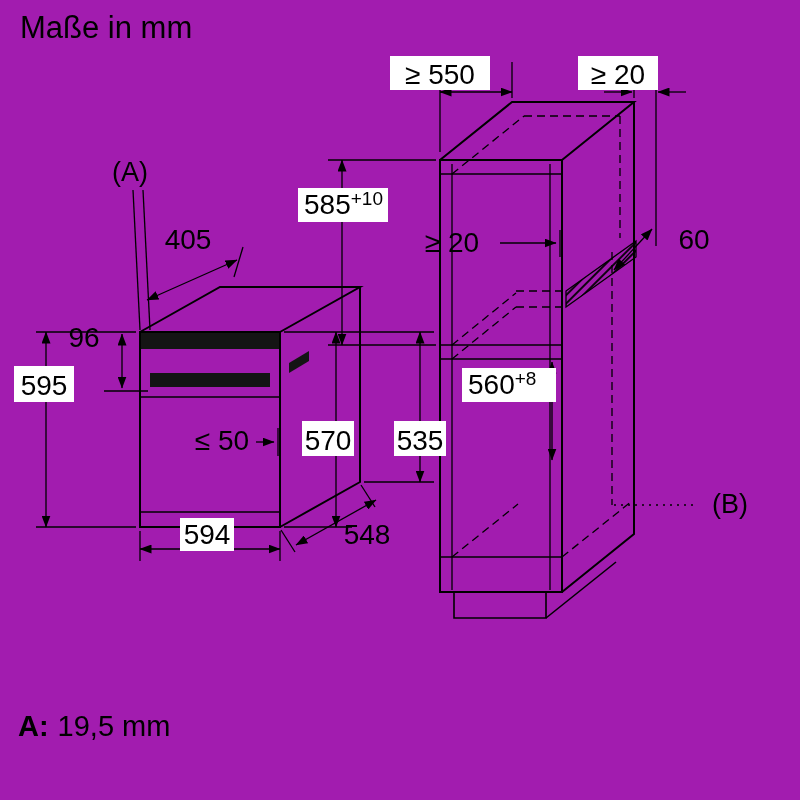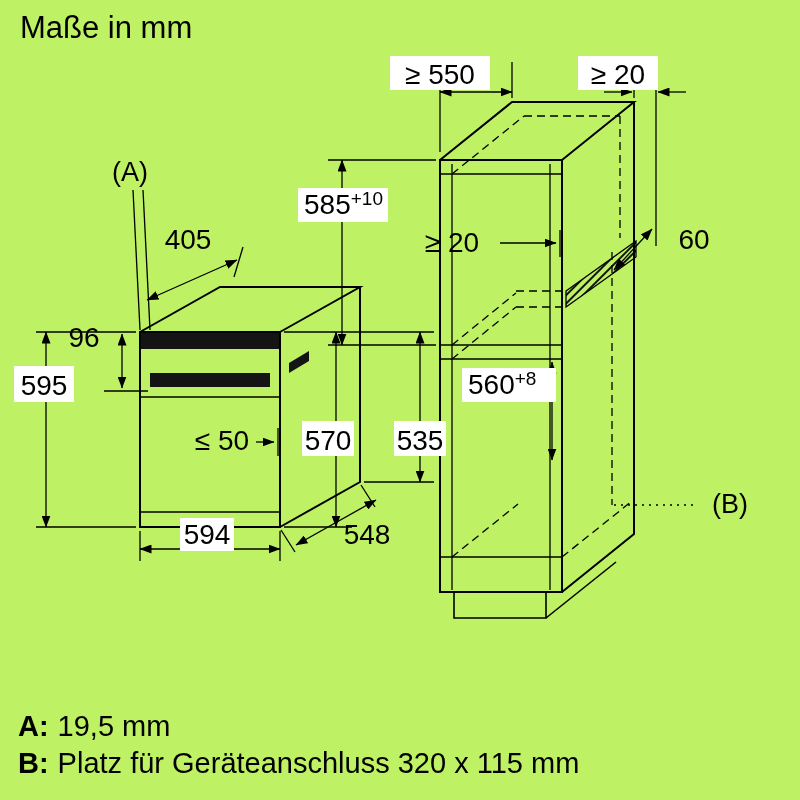--- a/index.html
+++ b/index.html
@@ -1,16 +1,16 @@
 <!DOCTYPE html>
 <html><head>
 <meta charset="utf-8">
 <style>
   html,body{margin:0;padding:0;background:#fff;}
-  #page{position:relative;width:800px;height:800px;background:#bef264;overflow:hidden;
+  #page{position:relative;width:800px;height:800px;background:#a21caf;overflow:hidden;
         font-family:"Liberation Sans",sans-serif;color:#000;}
   #title{position:absolute;left:20px;top:10px;font-size:31px;color:#000;}
   #legend{position:absolute;left:18px;top:664px;font-size:29px;line-height:37px;color:#000;margin-top:44px;}
   #legend .b{font-weight:bold;margin-right:9px;}
   svg text{font-family:"Liberation Sans",sans-serif;fill:#000;}
   .dim{font-size:28px;}
   .sup{font-size:19px;}
   .lab{font-size:27px;}
   .mid{text-anchor:middle;}
   .ln{stroke:#000;fill:none;}
@@ -166,18 +166,15 @@
       <text class="dim mid" x="694" y="249">60</text>
       <text class="dim" x="468" y="394"><tspan>560</tspan><tspan class="sup" dy="-9">+8</tspan></text>
       <text class="lab mid" x="730" y="513">(B)</text>
     </g>
   </svg>
 
   <div id="legend">
     <div>
       <span class="b">A:</span><span>19,5 mm</span>
     </div>
-    <div>
-      <span class="b">B:</span><span>Platz für Geräteanschluss 320 x 115 mm</span>
-    </div>
   </div>
 
 </div>
 
 </body></html>

